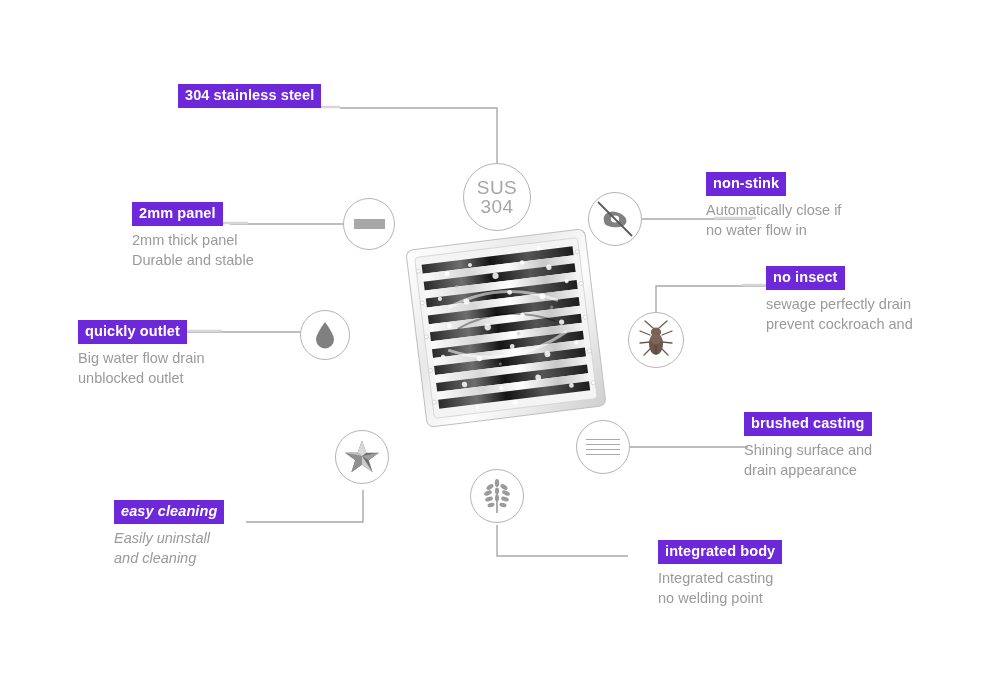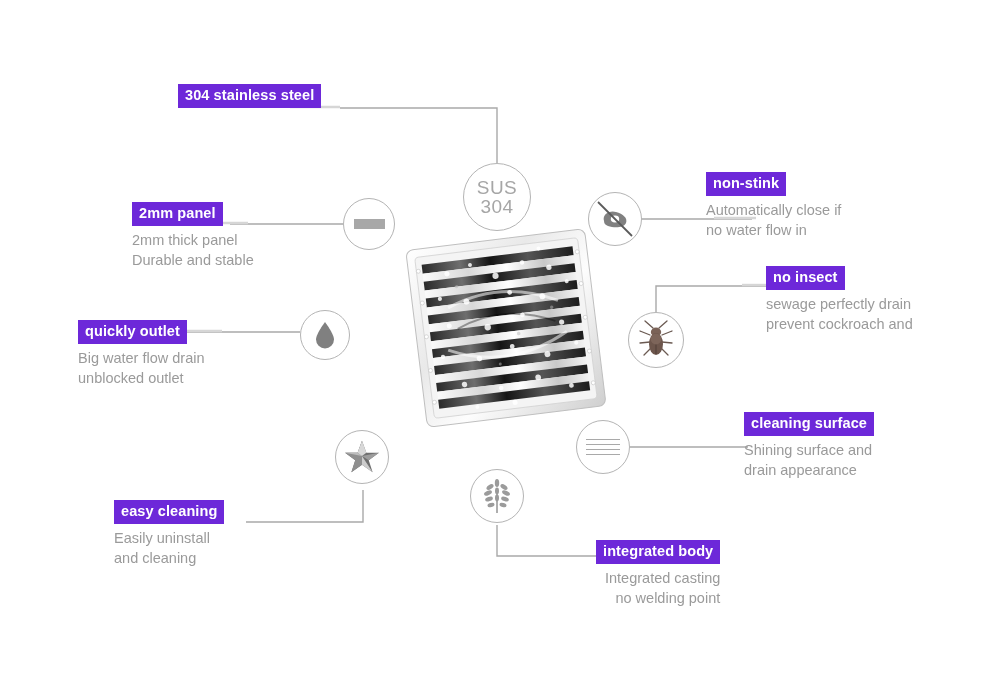--- a/index.html
+++ b/index.html
@@ -298,21 +298,21 @@
   </div>
 
   <div class="callout" style="left:78px;top:320px;">
     <span class="badge">quickly outlet</span>
     <div class="desc">
       <span>Big water flow drain</span>
       <span>unblocked outlet</span>
     </div>
   </div>
 
-  <div class="callout" style="left:114px;top:500px;">
+  <div class="callout" style="left:114px;top:500px;font-style:italic;">
     <span class="badge">easy cleaning</span>
     <div class="desc">
       <span>Easily uninstall</span>
       <span>and cleaning</span>
     </div>
   </div>
 
   <div class="callout" style="left:706px;top:172px;">
     <span class="badge">non-stink</span>
     <div class="desc">
@@ -323,28 +323,28 @@
 
   <div class="callout" style="left:766px;top:266px;">
     <span class="badge">no insect</span>
     <div class="desc">
       <span>sewage perfectly drain</span>
       <span>prevent cockroach and</span>
     </div>
   </div>
 
   <div class="callout" style="left:744px;top:412px;">
-    <span class="badge">cleaning surface</span>
+    <span class="badge">brushed casting</span>
     <div class="desc">
       <span>Shining surface and</span>
       <span>drain appearance</span>
     </div>
   </div>
 
-  <div class="callout" style="left:596px;top:540px;text-align:right;">
+  <div class="callout" style="left:658px;top:540px;">
     <span class="badge">integrated body</span>
     <div class="desc">
       <span>Integrated casting</span>
       <span>no welding point</span>
     </div>
   </div>
 
 </div>
 
 </body></html>

